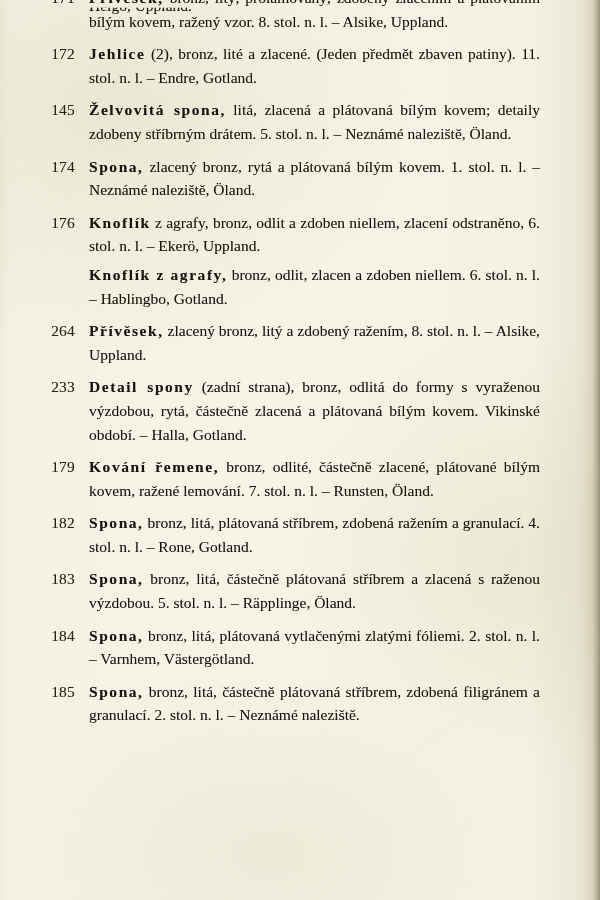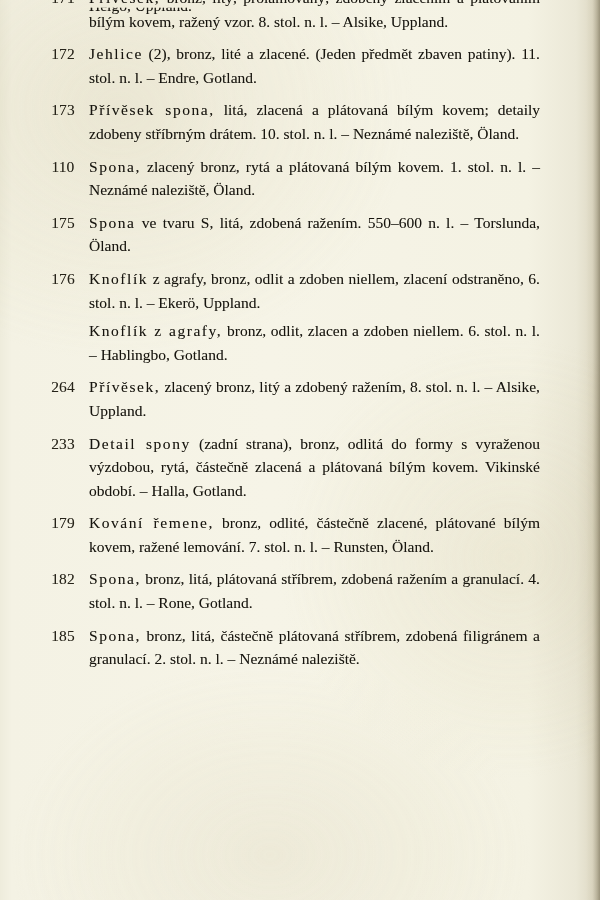--- a/index.html
+++ b/index.html
@@ -108,21 +108,21 @@
     left: 89px;
     top: -6px;
     font-size: 15.5px;
     line-height: 23.6px;
     color: #17150f;
     white-space: nowrap;
     clip-path: inset(58% 0 0 0);
   }
 
   .obj {
-    font-weight: normal;
+    font-weight: bold;
     letter-spacing: 1.55px;
   }
 
   
   #text-column, .top-fragment {
     text-rendering: optimizeLegibility;
     -webkit-font-smoothing: antialiased;
     text-shadow: 0 0 .35px rgba(30,26,15,.30);
   }
 </style>
@@ -136,30 +136,26 @@
   <div id="text-column">
       <div class="entry">
         <div class="entry-number">171</div>
         <div class="entry-body"><span class="obj">Přívěsek,</span><span> bronz, litý, prolamovaný, zdobený zlacením a plátováním bílým kovem, ražený vzor. 8. stol. n. l. – Alsike, Uppland.</span></div>
       </div>
       <div class="entry">
         <div class="entry-number">172</div>
         <div class="entry-body"><span class="obj">Jehlice</span><span> (2), bronz, lité a zlacené. (Jeden předmět zbaven patiny). 11. stol. n. l. – Endre, Gotland.</span></div>
       </div>
       <div class="entry">
-        <div class="entry-number">173</div>
-        <div class="entry-body"><span class="obj">Přívěsek spona,</span><span> litá, zlacená a plátovaná bílým kovem; detaily zdobeny stříbrným drátem. 10. stol. n. l. – Neznámé naleziště, Öland.</span></div>
+        <div class="entry-number">145</div>
+        <div class="entry-body"><span class="obj">Želvovitá spona,</span><span> litá, zlacená a plátovaná bílým kovem; detaily zdobeny stříbrným drátem. 5. stol. n. l. – Neznámé naleziště, Öland.</span></div>
       </div>
       <div class="entry">
-        <div class="entry-number">110</div>
+        <div class="entry-number">174</div>
         <div class="entry-body"><span class="obj">Spona,</span><span> zlacený bronz, rytá a plátovaná bílým kovem. 1. stol. n. l. – Neznámé naleziště, Öland.</span></div>
-      </div>
-      <div class="entry">
-        <div class="entry-number">175</div>
-        <div class="entry-body"><span class="obj">Spona</span><span> ve tvaru S, litá, zdobená ražením. 550–600 n. l. – Torslunda, Öland.</span></div>
       </div>
       <div class="entry">
         <div class="entry-number">176</div>
         <div class="entry-body"><span class="obj">Knoflík</span><span> z agrafy, bronz, odlit a zdoben niellem, zlacení odstraněno, 6. stol. n. l. – Ekerö, Uppland.</span></div>
       </div>
       <div class="entry continuation">
         <div class="entry-number blank"></div>
         <div class="entry-body"><span class="obj">Knoflík z agrafy,</span><span> bronz, odlit, zlacen a zdoben niellem. 6. stol. n. l. – Hablingbo, Gotland.</span></div>
       </div>
       <div class="entry">
@@ -172,18 +168,26 @@
       </div>
       <div class="entry">
         <div class="entry-number">179</div>
         <div class="entry-body"><span class="obj">Kování řemene,</span><span> bronz, odlité, částečně zlacené, plátované bílým kovem, ražené lemování. 7. stol. n. l. – Runsten, Öland.</span></div>
       </div>
       <div class="entry">
         <div class="entry-number">182</div>
         <div class="entry-body"><span class="obj">Spona,</span><span> bronz, litá, plátovaná stříbrem, zdobená ražením a granulací. 4. stol. n. l. – Rone, Gotland.</span></div>
       </div>
       <div class="entry">
+        <div class="entry-number">183</div>
+        <div class="entry-body"><span class="obj">Spona,</span><span> bronz, litá, částečně plátovaná stříbrem a zlacená s raženou výzdobou. 5. stol. n. l. – Räpplinge, Öland.</span></div>
+      </div>
+      <div class="entry">
+        <div class="entry-number">184</div>
+        <div class="entry-body"><span class="obj">Spona,</span><span> bronz, litá, plátovaná vytlačenými zlatými fóliemi. 2. stol. n. l. – Varnhem, Västergötland.</span></div>
+      </div>
+      <div class="entry">
         <div class="entry-number">185</div>
         <div class="entry-body"><span class="obj">Spona,</span><span> bronz, litá, částečně plátovaná stříbrem, zdobená filigránem a granulací. 2. stol. n. l. – Neznámé naleziště.</span></div>
       </div>
     </div>
 
 </div>
 
 </body></html>

